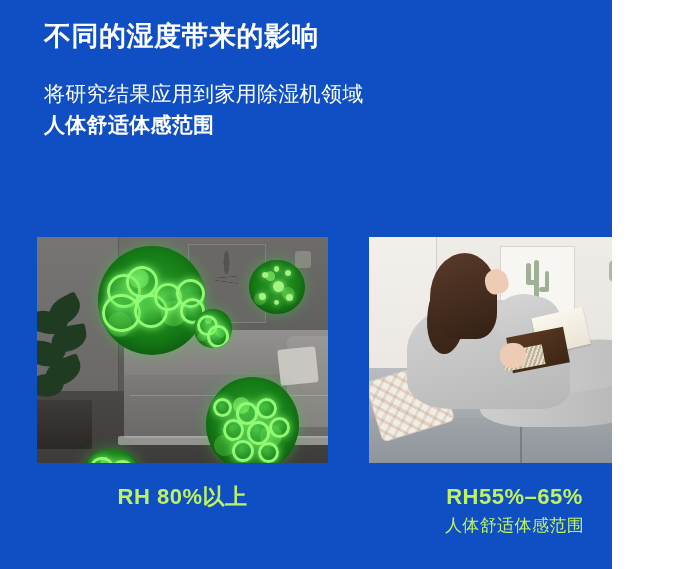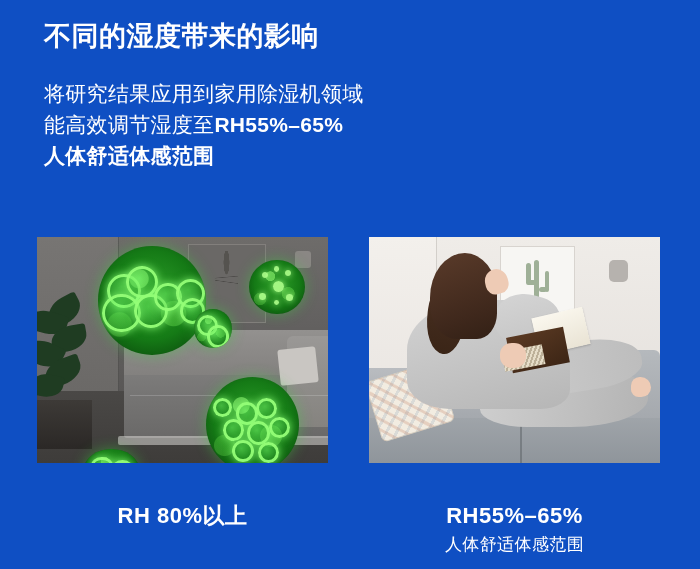--- a/index.html
+++ b/index.html
@@ -7,21 +7,21 @@
     padding: 0;
   }
   body {
     width: 700px;
     height: 569px;
     overflow: hidden;
     font-family: "Liberation Sans", "DejaVu Sans", sans-serif;
   }
   .poster {
     position: relative;
-    width: 700px;
+    width: 612px;
     height: 569px;
     background: #0f4fc3;
     overflow: hidden;
   }
 
   
   .headline {
     position: absolute;
     left: 44px;
     top: 19px;
@@ -284,24 +284,24 @@
   }
   .rr-book-edge{
     position:absolute; left:46%; top:49%; width:14%; height:9%;
     background:repeating-linear-gradient(120deg,#e6ddc8 0 2px, #bdb199 2px 4px);
     transform:rotate(-11deg);
   }
 
   
   .caption {
     position:absolute;
-    top:503px;
+    top:484px;
     width:291px;
     text-align:center;
-    color:#ffffff;
+    color:#bef264;
   }
   .caption.left  { left:37px; }
   .caption.right { left:369px; }
   .cap-title {
     font-size:22px;
     font-weight:700;
     line-height:26px;
     letter-spacing:0.5px;
     white-space:nowrap;
   }
@@ -315,21 +315,20 @@
 </style>
 </head>
 <body>
 
 <div class="poster">
 
   <div class="headline">不同的湿度带来的影响</div>
 
   <div class="body-copy">
     <div class="body-line">将研究结果应用到家用除湿机领域</div>
-    <div class="body-line"><span>能高效调节湿度至</span><span class="inline-bold">RH55%–65%</span></div>
     <div class="body-line bold">人体舒适体感范围</div>
   </div>
 
   <div class="photo left">
     <div class="scene">
       <div class="lr-wall"></div>
       <div class="lr-wall-panel"></div>
       <div class="lr-art"></div>
       <div class="lr-switch"></div>
       <div class="lr-floor"></div>

